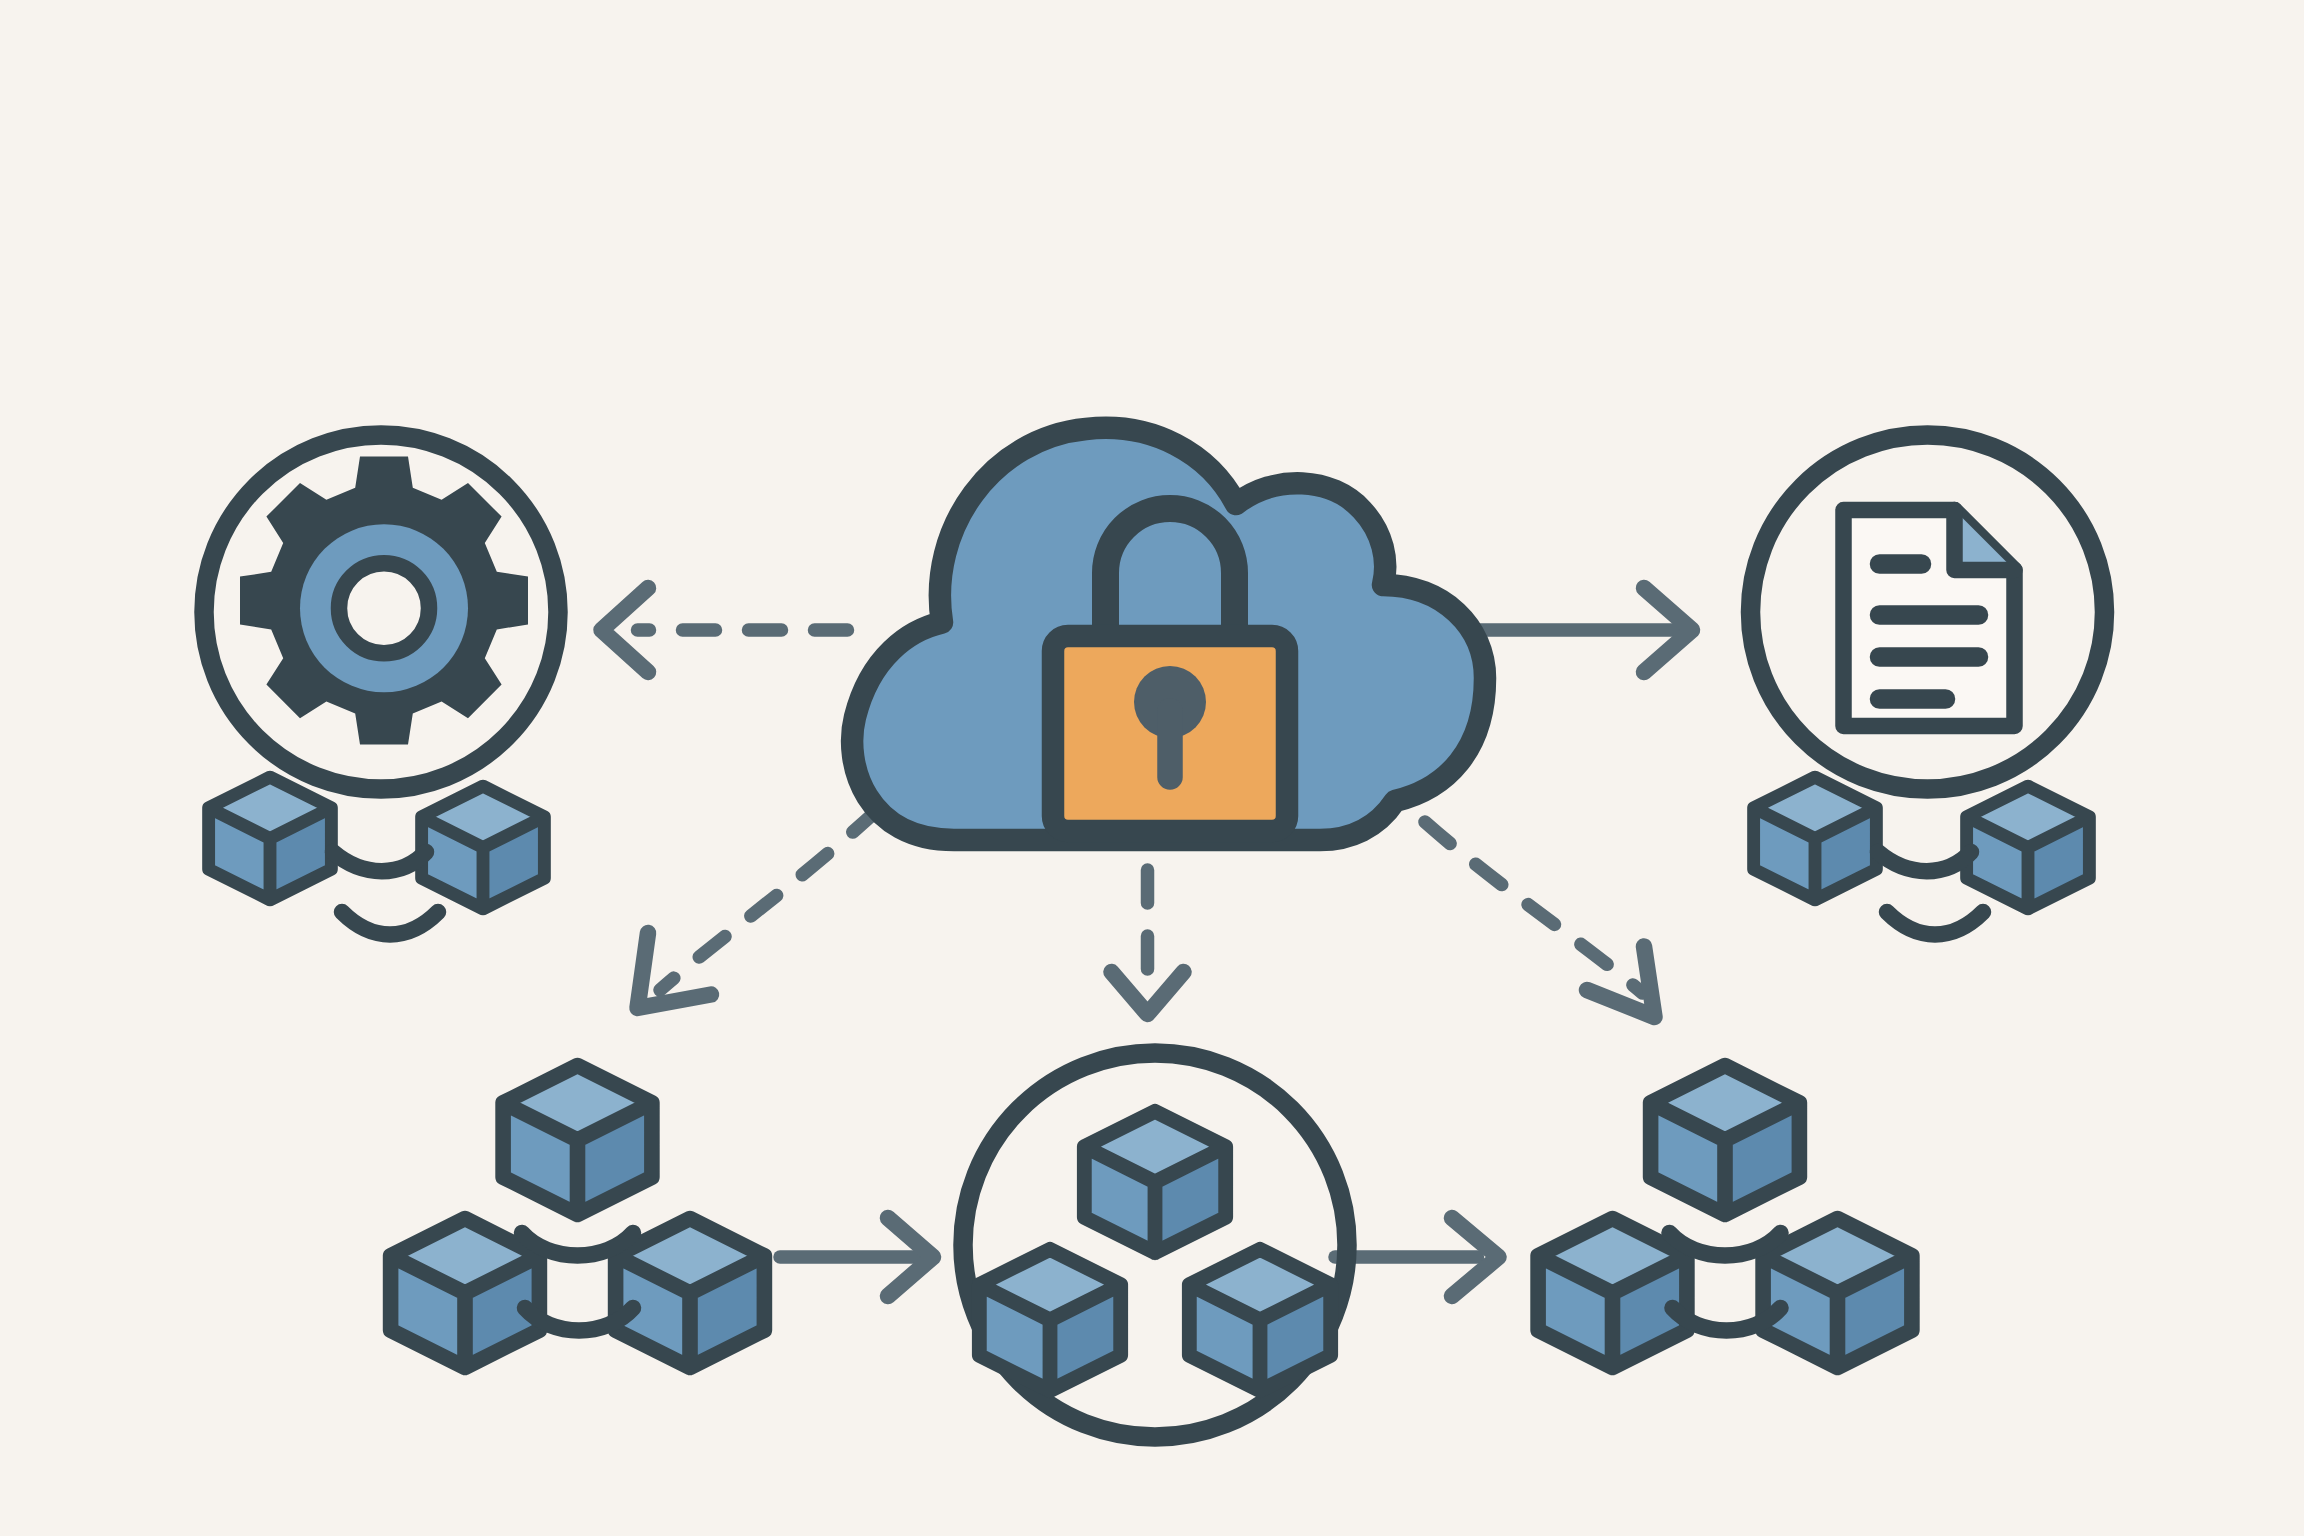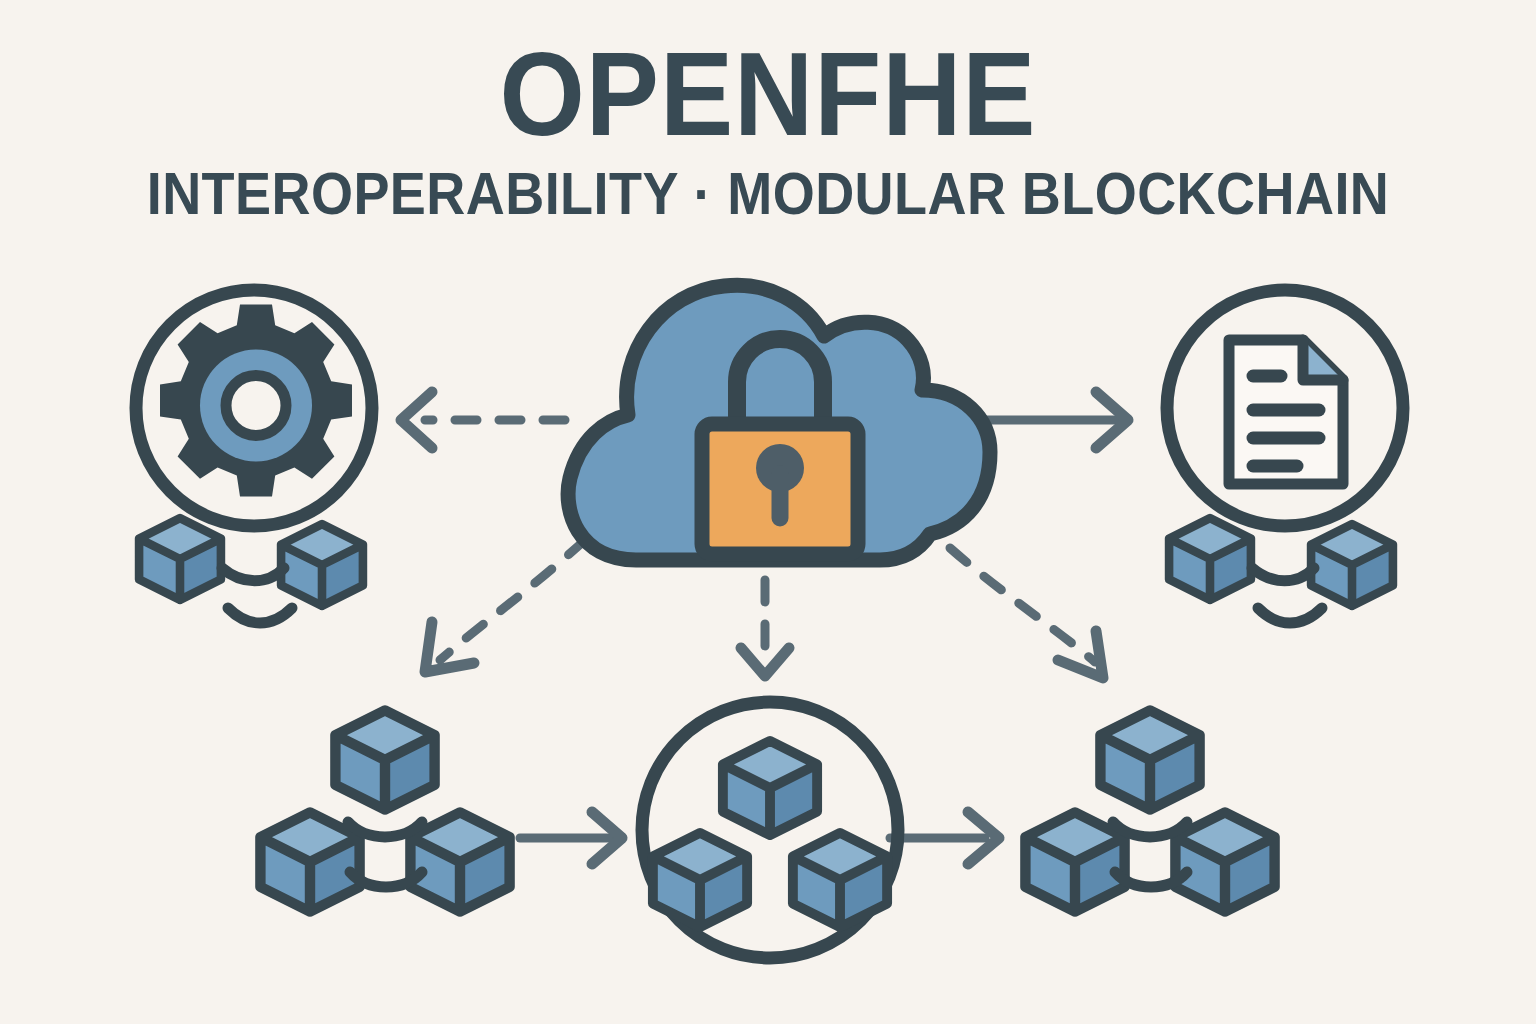--- a/index.html
+++ b/index.html
@@ -62,24 +62,20 @@
     display: block;
     width: 1536px;
     height: 1024px;
   }
 </style>
 </head>
 <body>
 
 <div class="canvas">
 
-  <div class="title-block">
-    <div class="main-title">OPENFHE</div>
-    <div class="sub-title">INTEROPERABILITY · MODULAR BLOCKCHAIN</div>
-  </div>
 
   <div class="stage">
     <svg class="stage-svg" viewBox="0 0 1536 1024" xmlns="http://www.w3.org/2000/svg">
       <defs>
         <g id="cube-def">
 
           <path class="cube-top" d="M0,-62 L62,-31 L0,0 L-62,-31 Z"></path>
           <path class="cube-left" d="M-62,-31 L0,0 L0,62 L-62,31 Z"></path>
           <path class="cube-right" d="M62,-31 L62,31 L0,62 L0,0 Z"></path>
           <path class="cube-edge" d="M0,-62 L62,-31 L62,31 L0,62 L-62,31 L-62,-31 Z M-62,-31 L0,0 L62,-31 M0,0 L0,62"></path>

